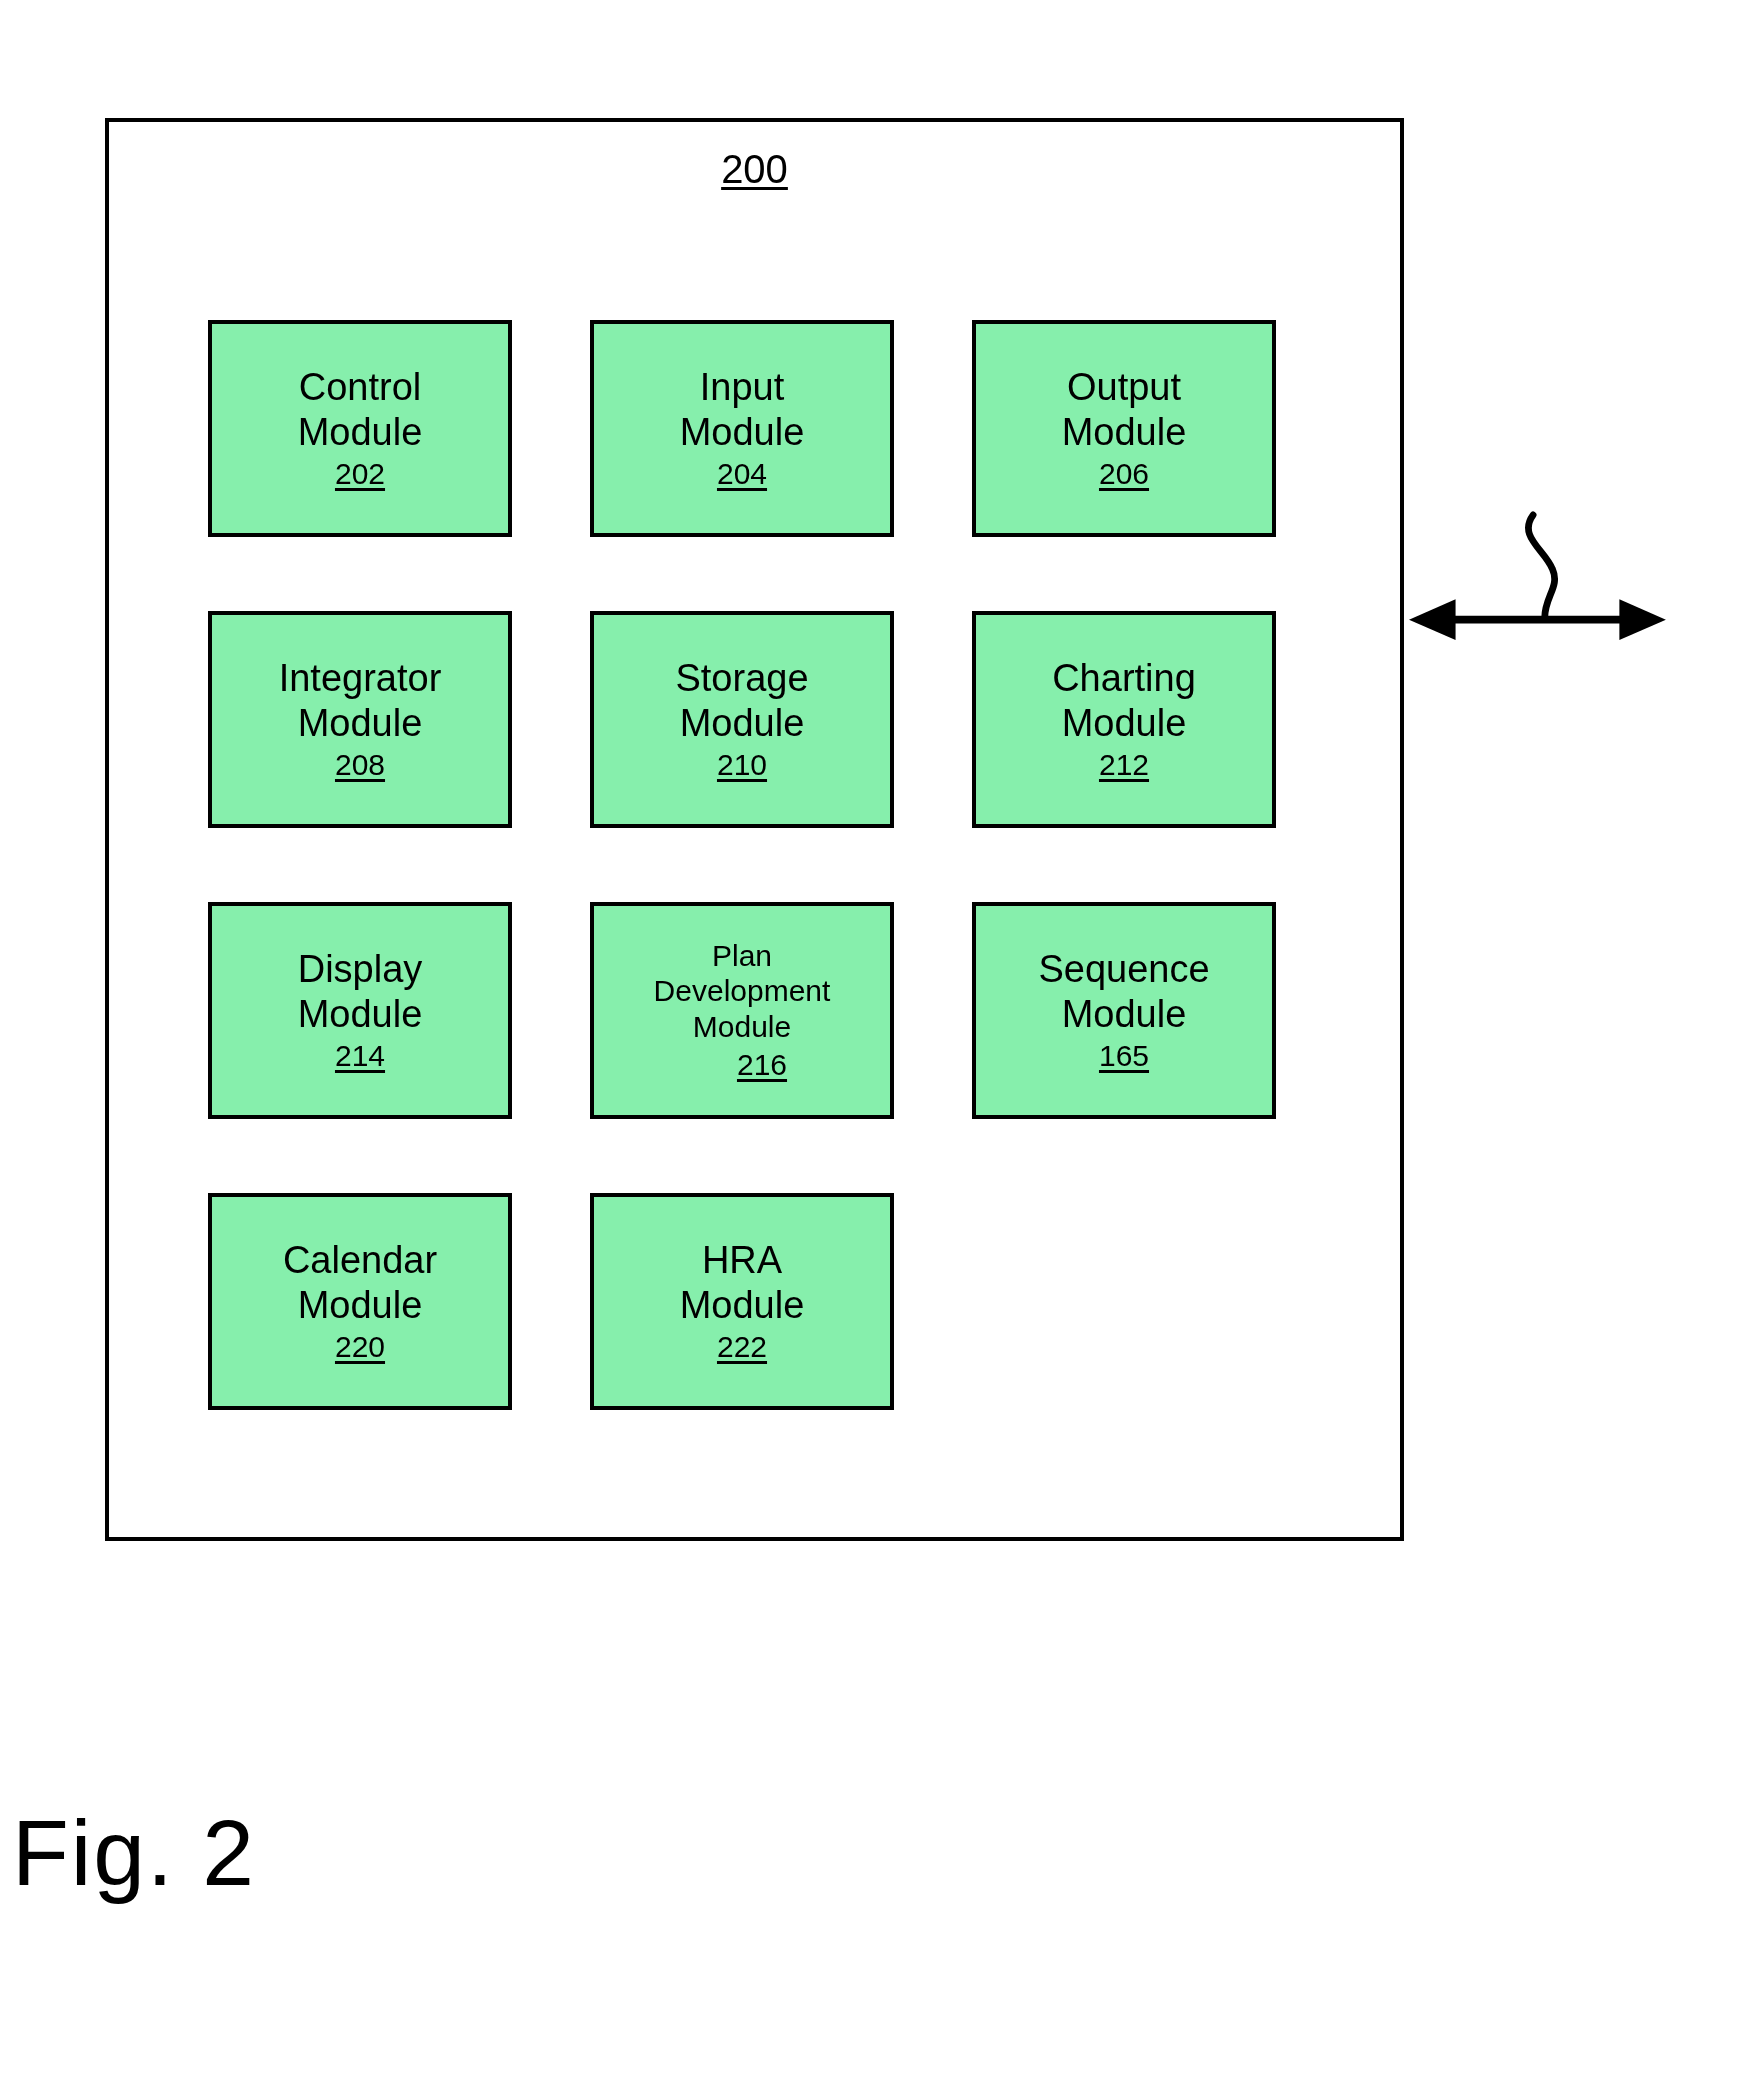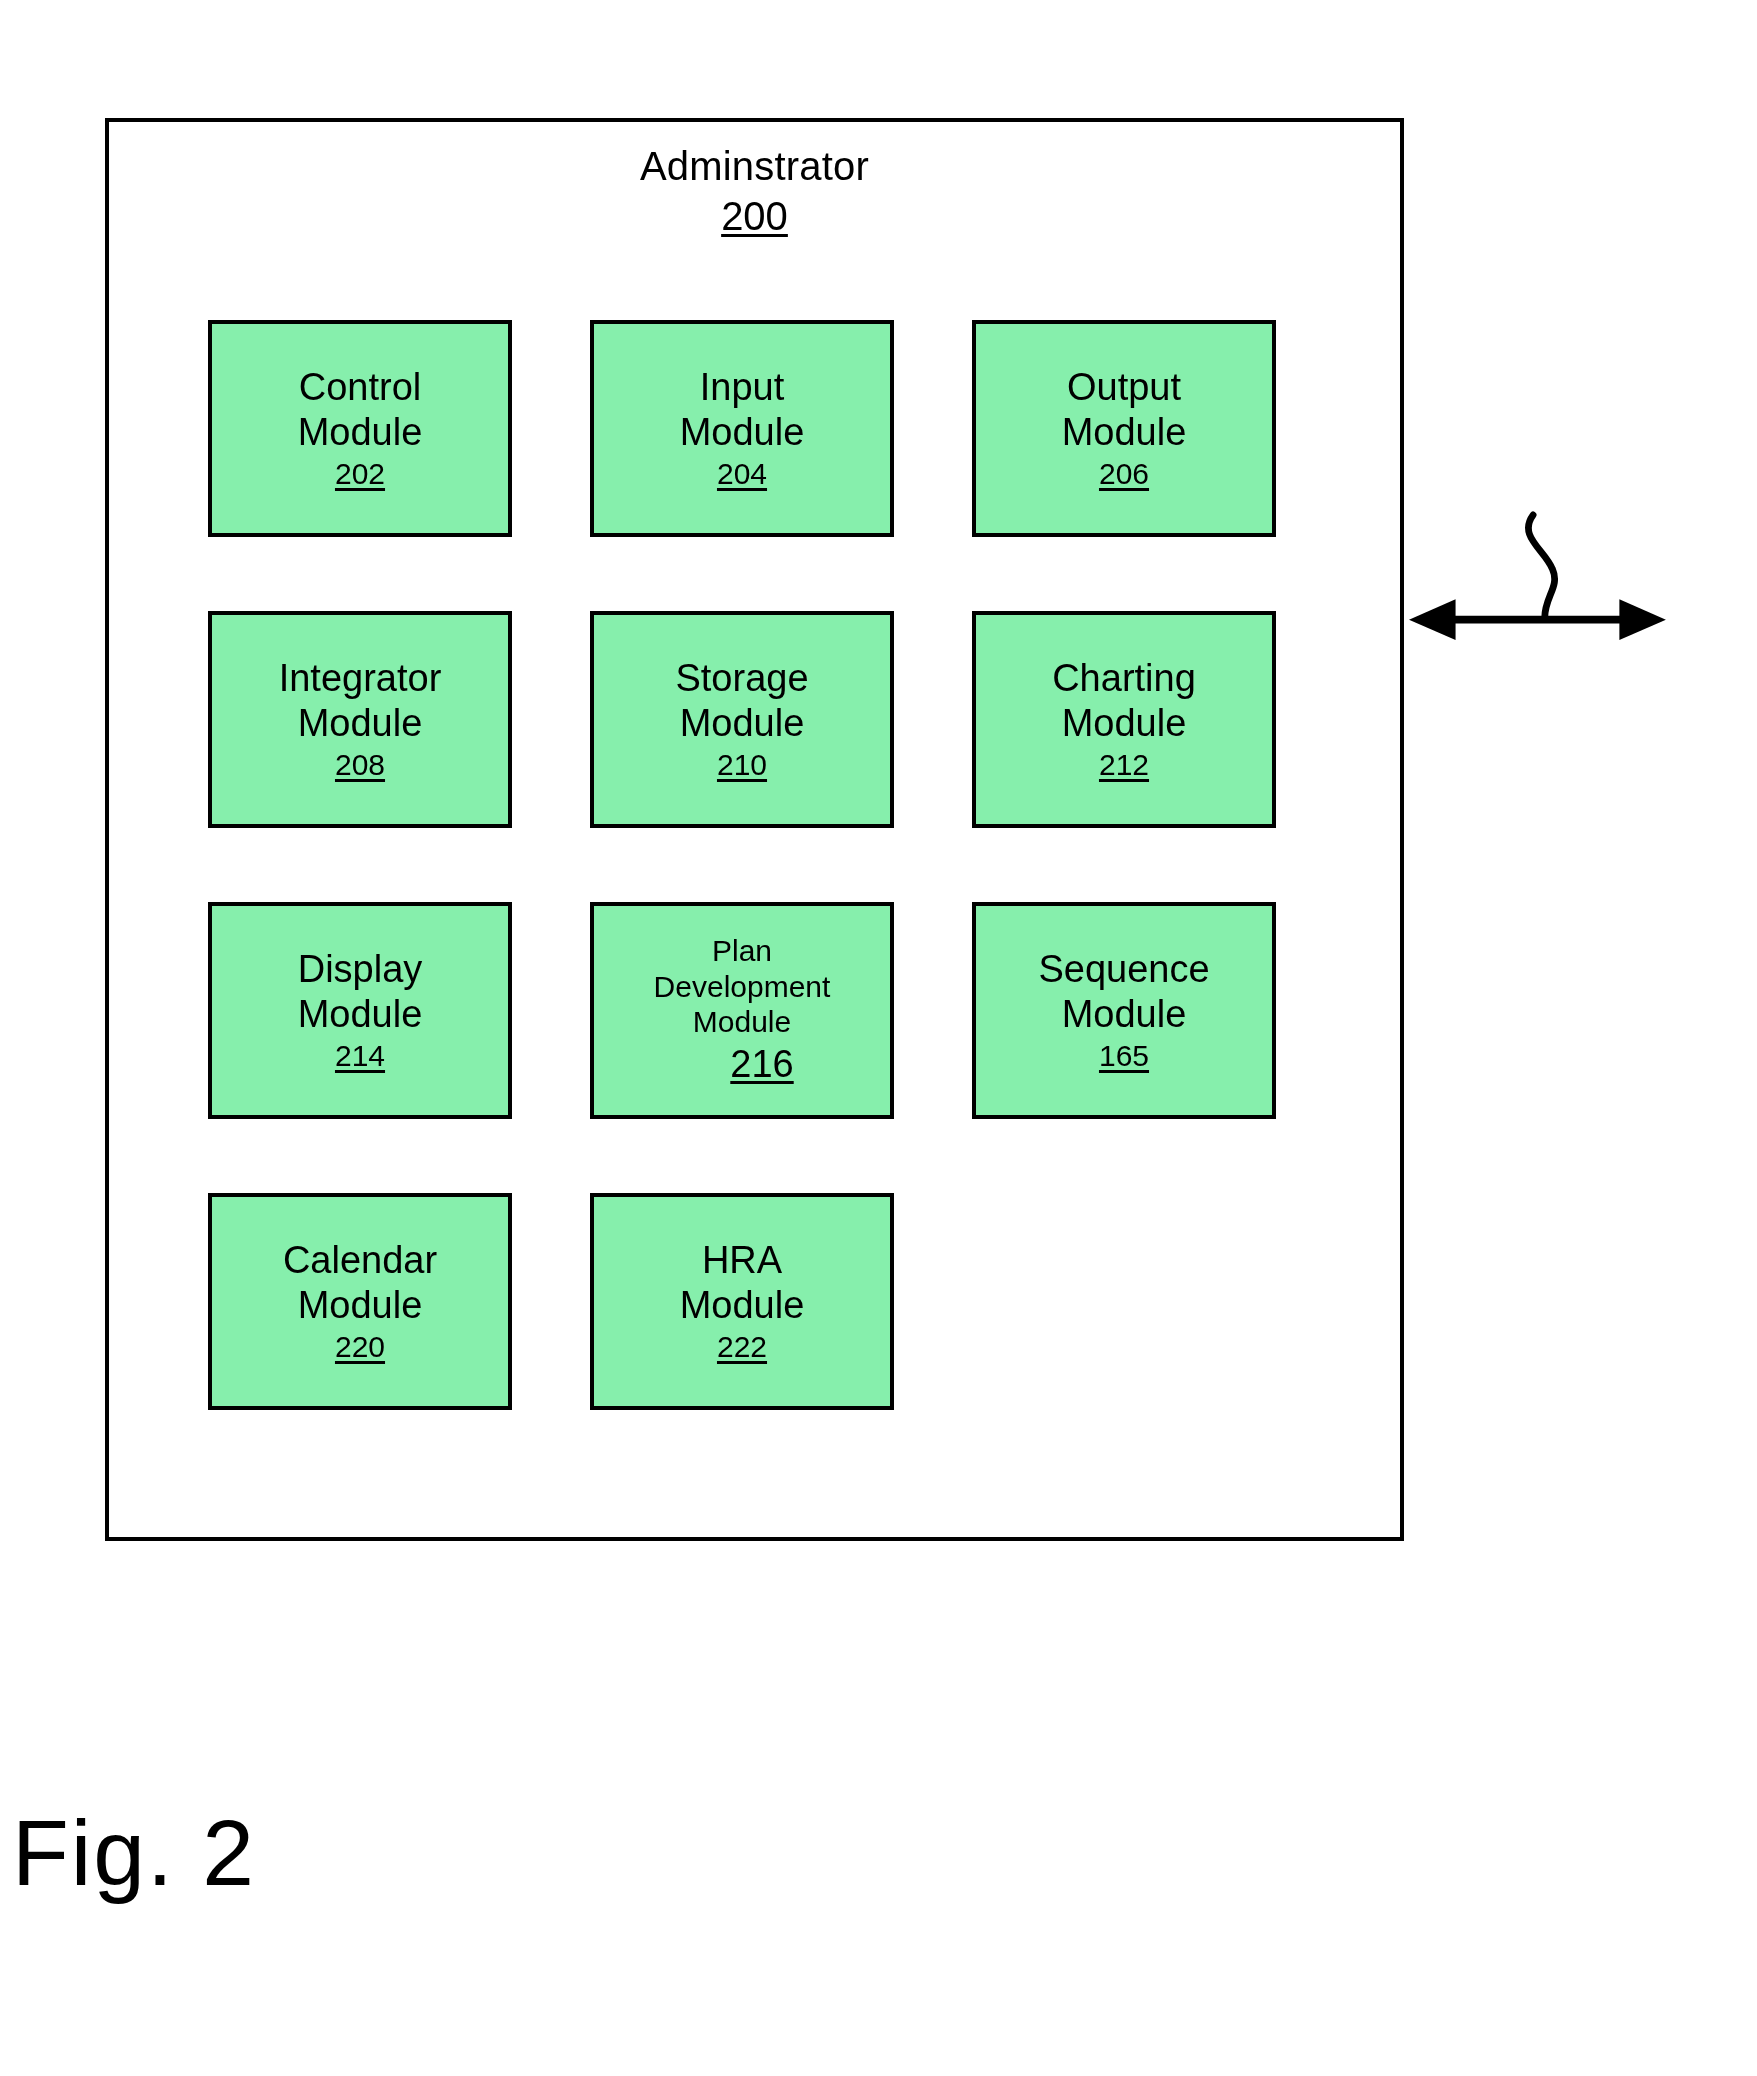--- a/index.html
+++ b/index.html
@@ -88,21 +88,21 @@
     font-size: 30px;
     line-height: 1.2;
     margin-top: 1.9px;
   }
   
   .module-box.compact .mline {
     font-size: 30px;
     line-height: 1.18;
   }
   .module-box.compact .mref {
-    font-size: 38px;
+    font-size: 30px;
     margin-top: 2.9px;
     margin-left: 40px;
   }
 
   
   #network-connector {
     position: absolute;
     left: 1409px;
     top: 359px;
     width: 349px;
@@ -133,21 +133,20 @@
     font-size: 93px;
     letter-spacing: 1.9px;
   }
 </style>
 </head>
 <body>
 
 <div id="admin-container">
 
   <div id="admin-heading">
-    <div class="title-line">Adminstrator</div>
     <div class="ref-line"><span class="ref">200</span></div>
   </div>
 
   <div id="module-grid">
       <div class="grid-row">
         <div class="module-box">
           <div class="mline">Control</div>
           <div class="mline">Module</div>
           <div class="mref"><span class="ref">202</span></div>
         </div>

